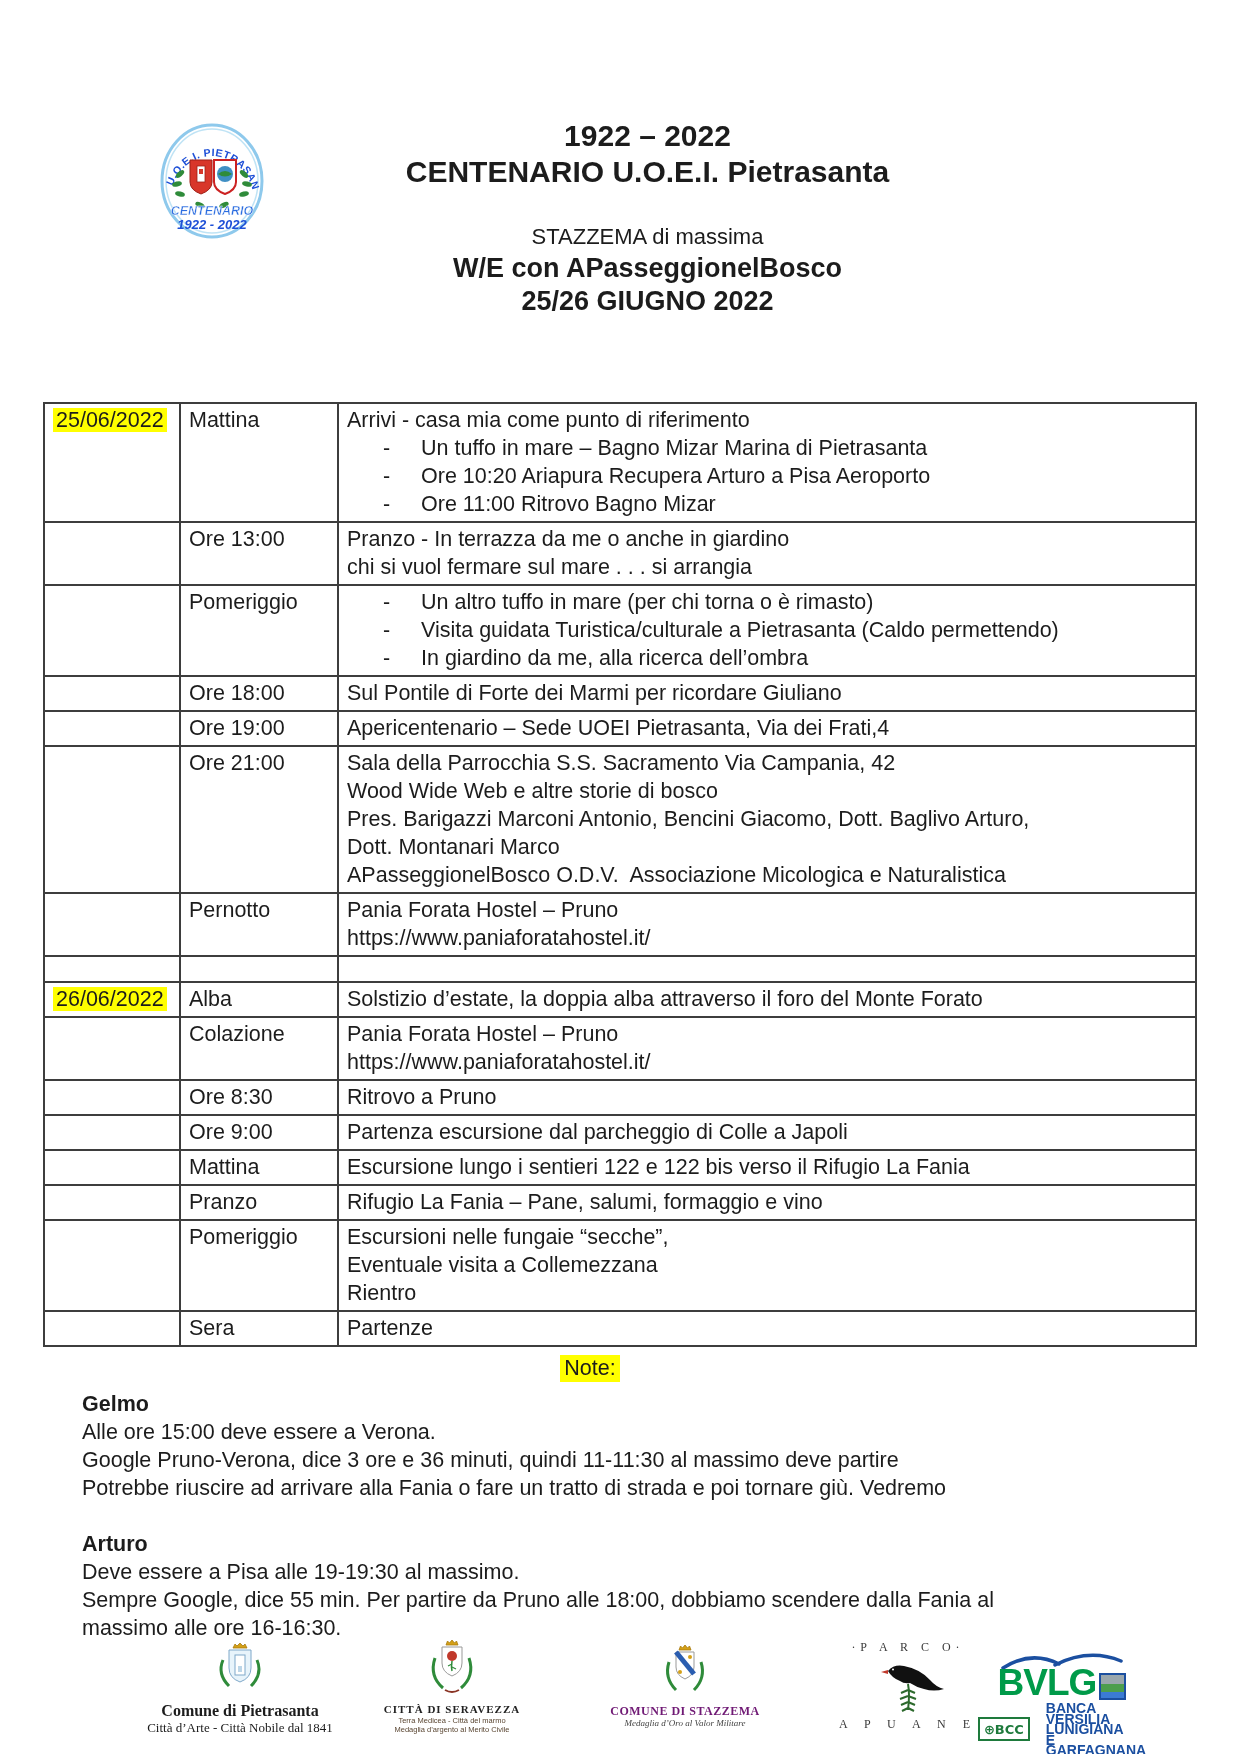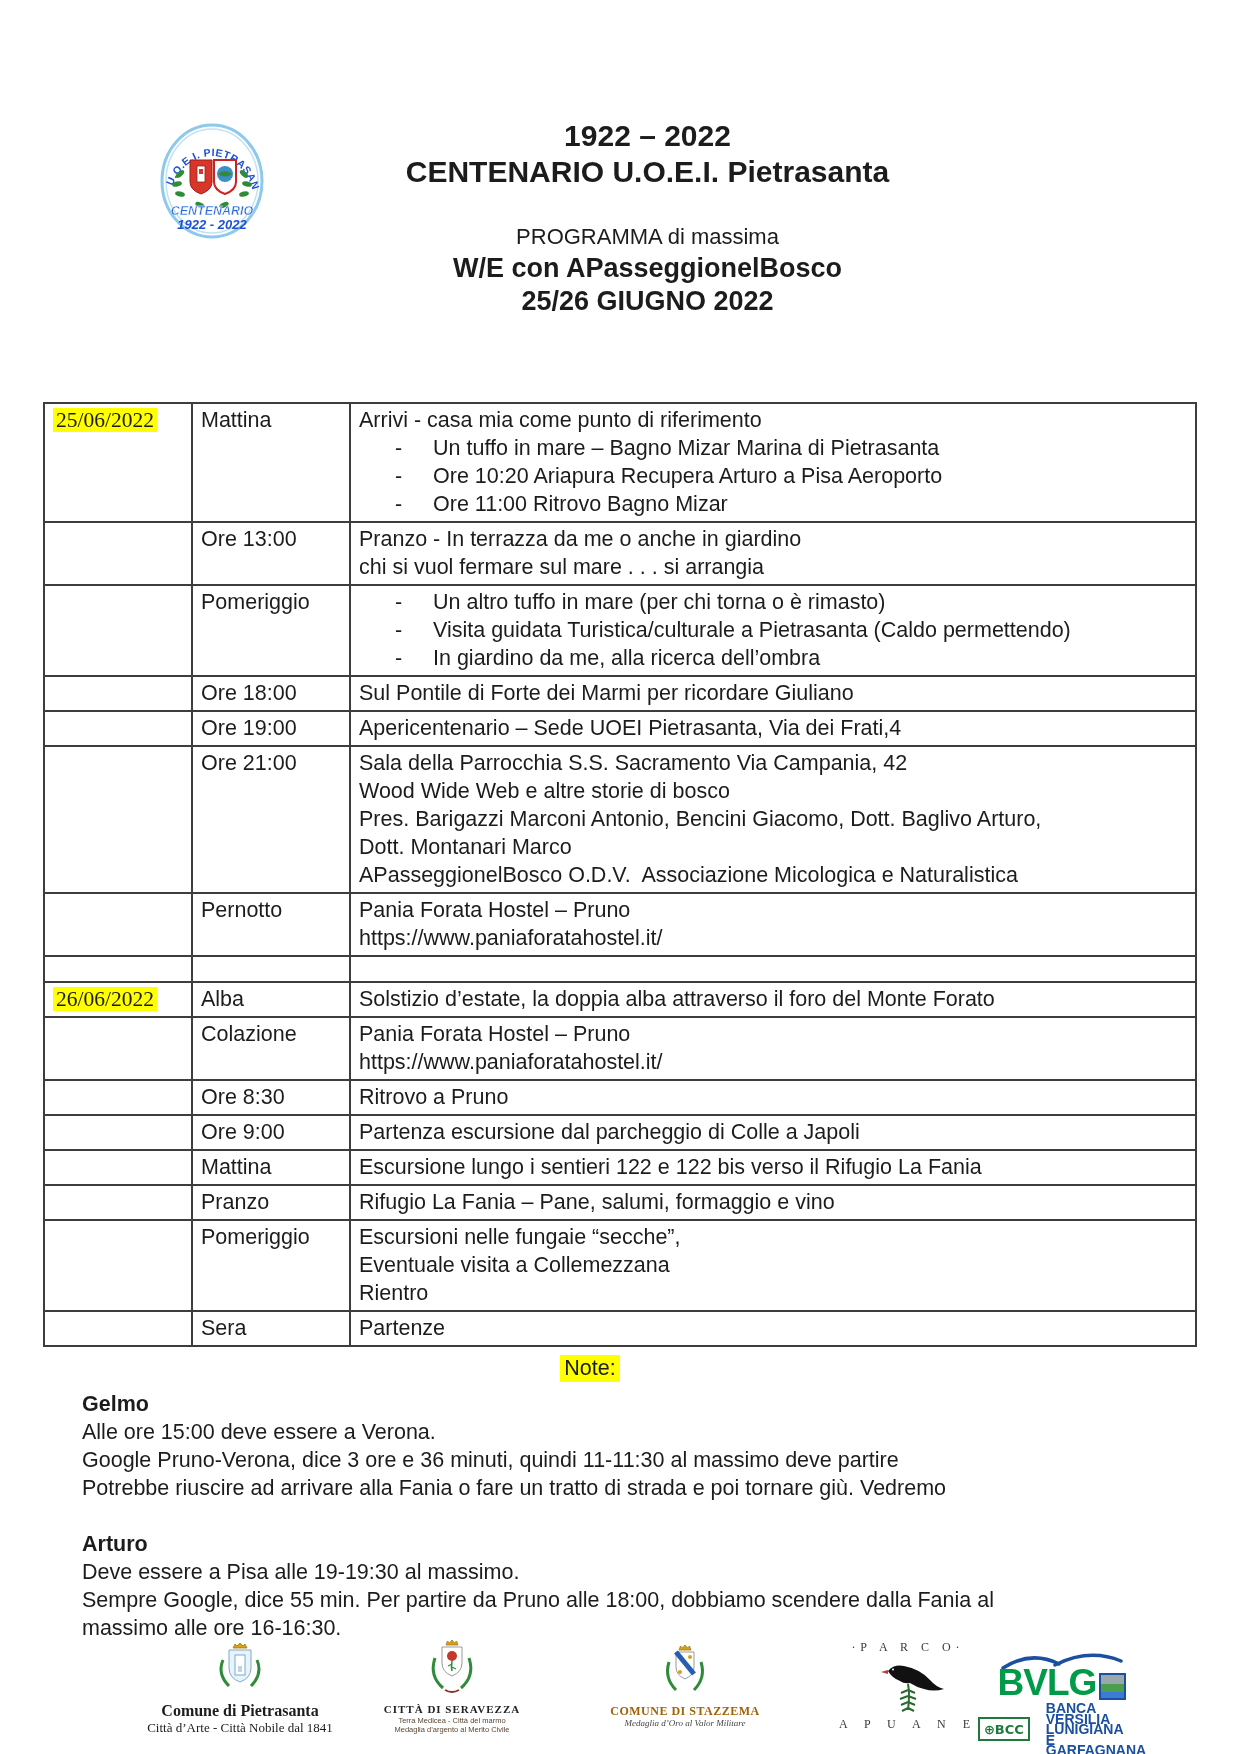--- a/index.html
+++ b/index.html
@@ -19,21 +19,21 @@
   .h-sub3   { font-size:27px; font-weight:bold; line-height:33px; }
   
   table.schedule {
     border-collapse:collapse; margin:84px 0 0 43px; width:1154px;
     table-layout:fixed; font-size:21.5px;
   }
   table.schedule td {
     border:2px solid #3d3d3d; vertical-align:top; padding:2px 8px 3px 8px;
     line-height:28px; word-wrap:break-word;
   }
-  td.c-date  { width:148px;font-family:Liberation Serif, serif; }
+  td.c-date  { width:136px; }
   td.c-time  { width:158px; }
   tr.blank td { height:26px; padding:0; }
   .hl { background:#ffff00; padding:0 3px; }
   .line { white-space:pre-wrap; }
   .line.bullet { display:flex; padding-left:36px; }
   .line.bullet .dash { flex:none; width:38px; }
   
   .note-label-wrap { text-align:center; margin-top:8px; margin-left:-60px; }
   .note-label { display:inline-block; background:#ffff00; font-size:21.5px; line-height:27px; padding:0 4px; }
   .notes { margin:8px 0 0 82px; width:985px; font-size:21.5px; line-height:28px; }
@@ -43,21 +43,21 @@
   .footer { position:absolute; left:0; top:1638px; width:1240px; height:116px; }
   .flogo { position:absolute; text-align:center; }
   .flogo .crest { display:block; margin:0 auto; }
   .f-pietrasanta { left:240px; top:4px; width:300px; transform:translateX(-50%); }
   .f-pietrasanta .l1 { font-family:"Liberation Serif", serif; font-weight:bold; font-size:16px; line-height:18px; margin-top:2px;}
   .f-pietrasanta .l2 { font-family:"Liberation Serif", serif; font-size:13px; line-height:15px; }
   .f-seravezza { left:452px; top:0; width:220px; transform:translateX(-50%); }
   .f-seravezza .l1 { font-family:"Liberation Serif", serif; font-weight:bold; font-size:11px; letter-spacing:1px; line-height:14px; margin-top:2px; color:#222;}
   .f-seravezza .l2,.f-seravezza .l3 { font-family:Liberation Sans, sans-serif; font-size:7.5px; line-height:9px; color:#5a4632; }
   .f-stazzema { left:685px; top:6px; width:210px; transform:translateX(-50%); }
-  .f-stazzema .l1 { font-family:"Liberation Serif", serif; font-weight:bold; font-size:12px; letter-spacing:0.5px; line-height:14px; margin-top:2px; color:#a16207;}
+  .f-stazzema .l1 { font-family:"Liberation Serif", serif; font-weight:bold; font-size:12px; letter-spacing:0.5px; line-height:14px; margin-top:2px; color:#701a75;}
   .f-stazzema .l2 { font-family:"Liberation Serif", serif; font-style:italic; font-size:9px; line-height:11px; color:#444; }
   .f-parco { left:908px; top:2px; width:170px; transform:translateX(-50%); font-family:"Liberation Serif", serif; color:#3a3a3a;}
   .f-parco .l1 { font-size:12px; letter-spacing:5px; line-height:14px; }
   .f-parco .l2 { font-size:12px; letter-spacing:7px; line-height:14px; margin-top:1px; }
   .f-bvlg { left:1062px; top:10px; width:160px; transform:translateX(-50%); }
   .bvlg-row { display:flex; align-items:flex-end; justify-content:center; }
   .bvlg-word { font-size:37px; font-weight:bold; color:#009a49; line-height:34px; letter-spacing:-1px; font-family:"Liberation Sans",sans-serif; }
   .bvlg-sq { width:27px; height:27px; border:2px solid #1b4fa0; margin-left:3px; display:flex; flex-direction:column; }
   .bvlg-sq .s1{flex:1.2; background:#9aa7ad;} .bvlg-sq .s2{flex:1; background:#4c9e4c;} .bvlg-sq .s3{flex:0.8; background:#3b7bd4;}
   .bvlg-bottom { display:flex; justify-content:center; margin-top:3px; }
@@ -96,21 +96,21 @@
       <circle cx="65" cy="52" r="8" fill="#3f8fc4"></circle>
       <path d="M58,52 q7,-6 14,0 q-7,5 -14,0 Z" fill="#2f8b3a"></path>
     </g>
     <text x="52" y="93" text-anchor="middle" font-size="12.5" font-weight="bold" font-style="italic" fill="#2b6de0" stroke="#ffffff" stroke-width="0.4" font-family="Liberation Sans, sans-serif">CENTENARIO</text>
     <text x="52" y="107" text-anchor="middle" font-size="13" font-weight="bold" font-style="italic" fill="#1d4fd7" font-family="Liberation Sans, sans-serif">1922 - 2022</text>
   </svg>
 
   <div class="header-text">
     <div class="h-years">1922 – 2022</div>
     <div class="h-title">CENTENARIO U.O.E.I. Pietrasanta</div>
-    <div class="h-sub1">PROGRAMMA di massima</div>
+    <div class="h-sub1">STAZZEMA di massima</div>
     <div class="h-sub2">W/E con APasseggionelBosco</div>
     <div class="h-sub3">25/26 GIUGNO 2022</div>
   </div>
 
   <table class="schedule">
     <tbody>
         <tr>
           <td class="c-date"><span class="hl">25/06/2022</span></td>
           <td class="c-time">Mattina</td>
           <td class="c-desc">

